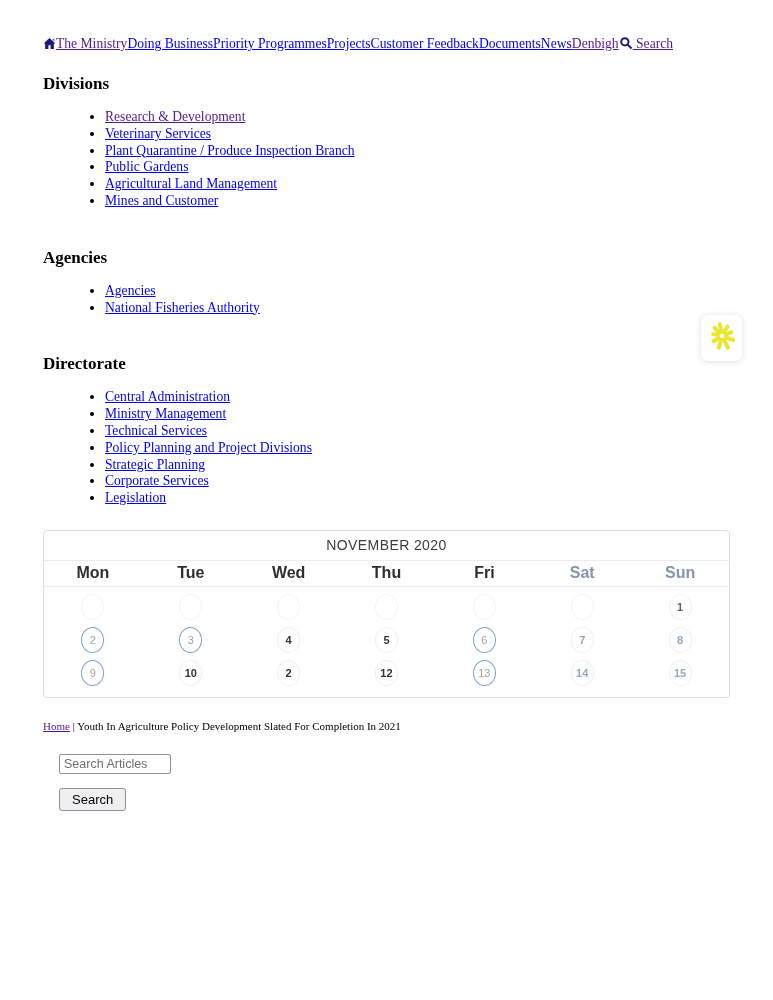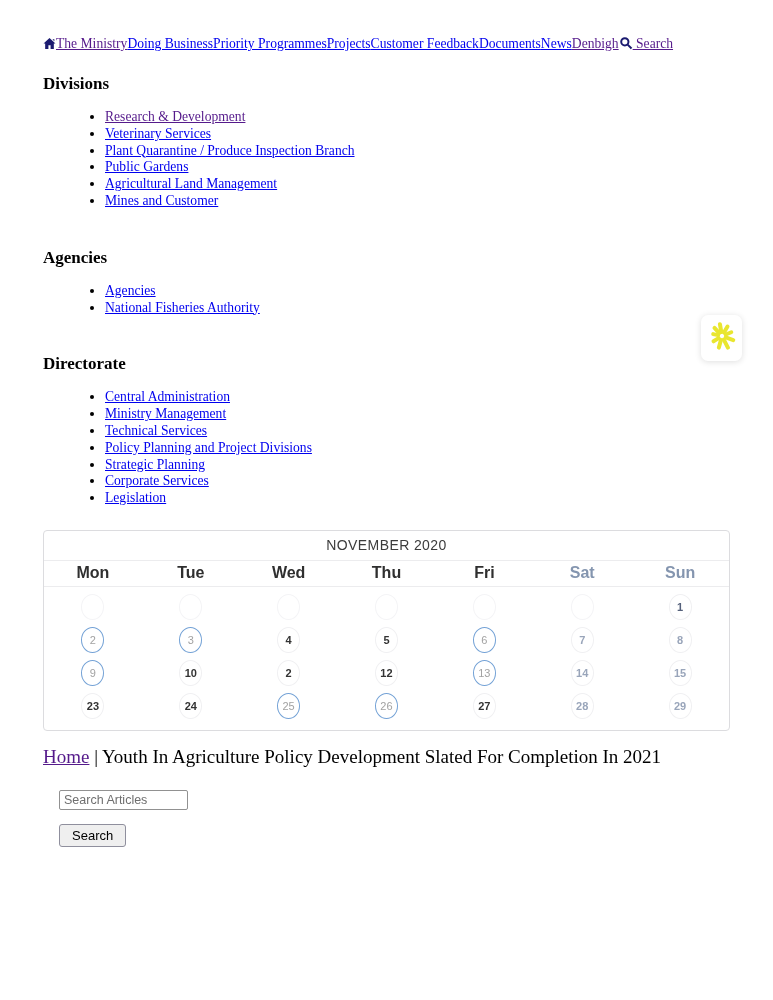--- a/index.html
+++ b/index.html
@@ -48,28 +48,28 @@
     display:flex; align-items:center; justify-content:center;
     border:1px solid #f0f0f2; font-size:11px; background:#fff;
   }
   .day-oval.empty   { border-color:#f4f4f6; }
   .day-oval.normal  { color:#333; font-weight:700; }
   .day-oval.weekend { color:#99a5ba; font-weight:600; }
   .day-oval.weekend-dark { color:#55617b; font-weight:700; }
   .day-oval.event   { border:1.5px solid #74a2d6; color:#a2a2a2; font-weight:400; }
 
   
-  .breadcrumb { margin-top:15px; font-size:19px; }
+  .breadcrumb { margin-top:22px; font-size:11px; }
   .breadcrumb a { text-decoration:underline; }
   .breadcrumb .sep, .breadcrumb .pg { color:#000; }
 
   
   .article-search { margin:22px 0 0 16px; font-family:"Liberation Sans", sans-serif; }
   .article-search input {
-    width:129px; height:20px; border:1px solid #919191; padding:2px 4px;
+    width:112px; height:20px; border:1px solid #919191; padding:2px 4px;
     font-family:"Liberation Sans", sans-serif; font-size:12.5px; border-radius:2px;
   }
   .article-search input::placeholder { color:#6f6f6f; opacity:1; }
   .article-search .btn-row { margin-top:14px; }
   .article-search button {
     font-family:"Liberation Sans", sans-serif; font-size:13px; color:#000;
     background:#efefef; border:1px solid #8f8f9d; border-radius:3px;
     padding:3px 12px; cursor:pointer;
   }
 
@@ -154,29 +154,20 @@
         </div>
         <div class="cal-row">
           <div class="day-oval event">9</div>
           <div class="day-oval normal">10</div>
           <div class="day-oval normal">2</div>
           <div class="day-oval normal">12</div>
           <div class="day-oval event">13</div>
           <div class="day-oval weekend">14</div>
           <div class="day-oval weekend">15</div>
         </div>
-        <div class="cal-row">
-          <div class="day-oval normal">23</div>
-          <div class="day-oval normal">24</div>
-          <div class="day-oval event">25</div>
-          <div class="day-oval event">26</div>
-          <div class="day-oval normal">27</div>
-          <div class="day-oval weekend">28</div>
-          <div class="day-oval weekend">29</div>
-        </div>
       </div>
   </div>
 
   <div class="breadcrumb">
     <a href="#" class="lnk visited">Home</a><span class="sep"> | </span><span class="pg">Youth In Agriculture Policy Development Slated For Completion In 2021</span>
   </div>
 
   <div class="article-search">
     <div><input type="text" placeholder="Search Articles" style=""></div>
     <div class="btn-row"><button>Search</button></div>

